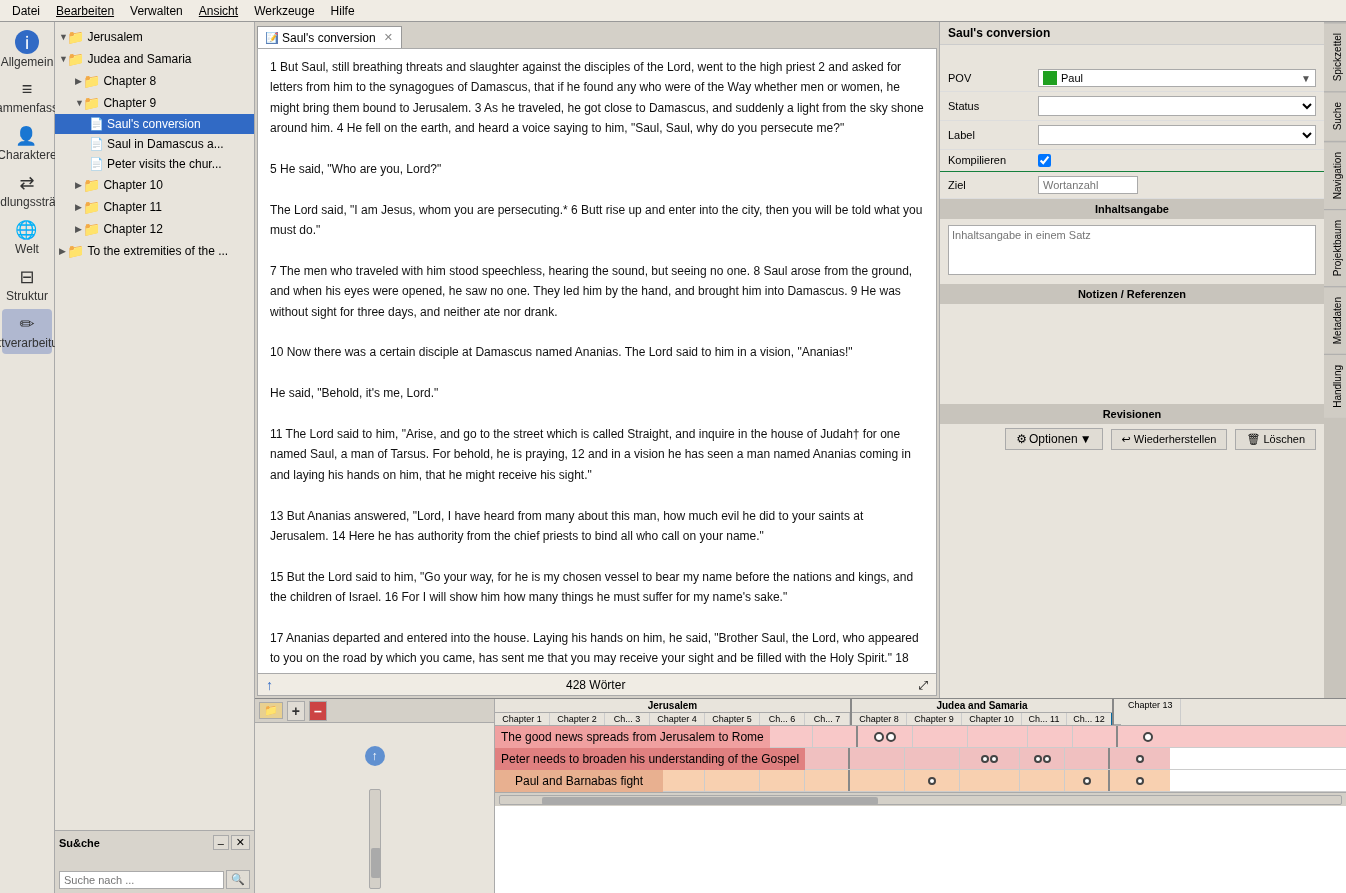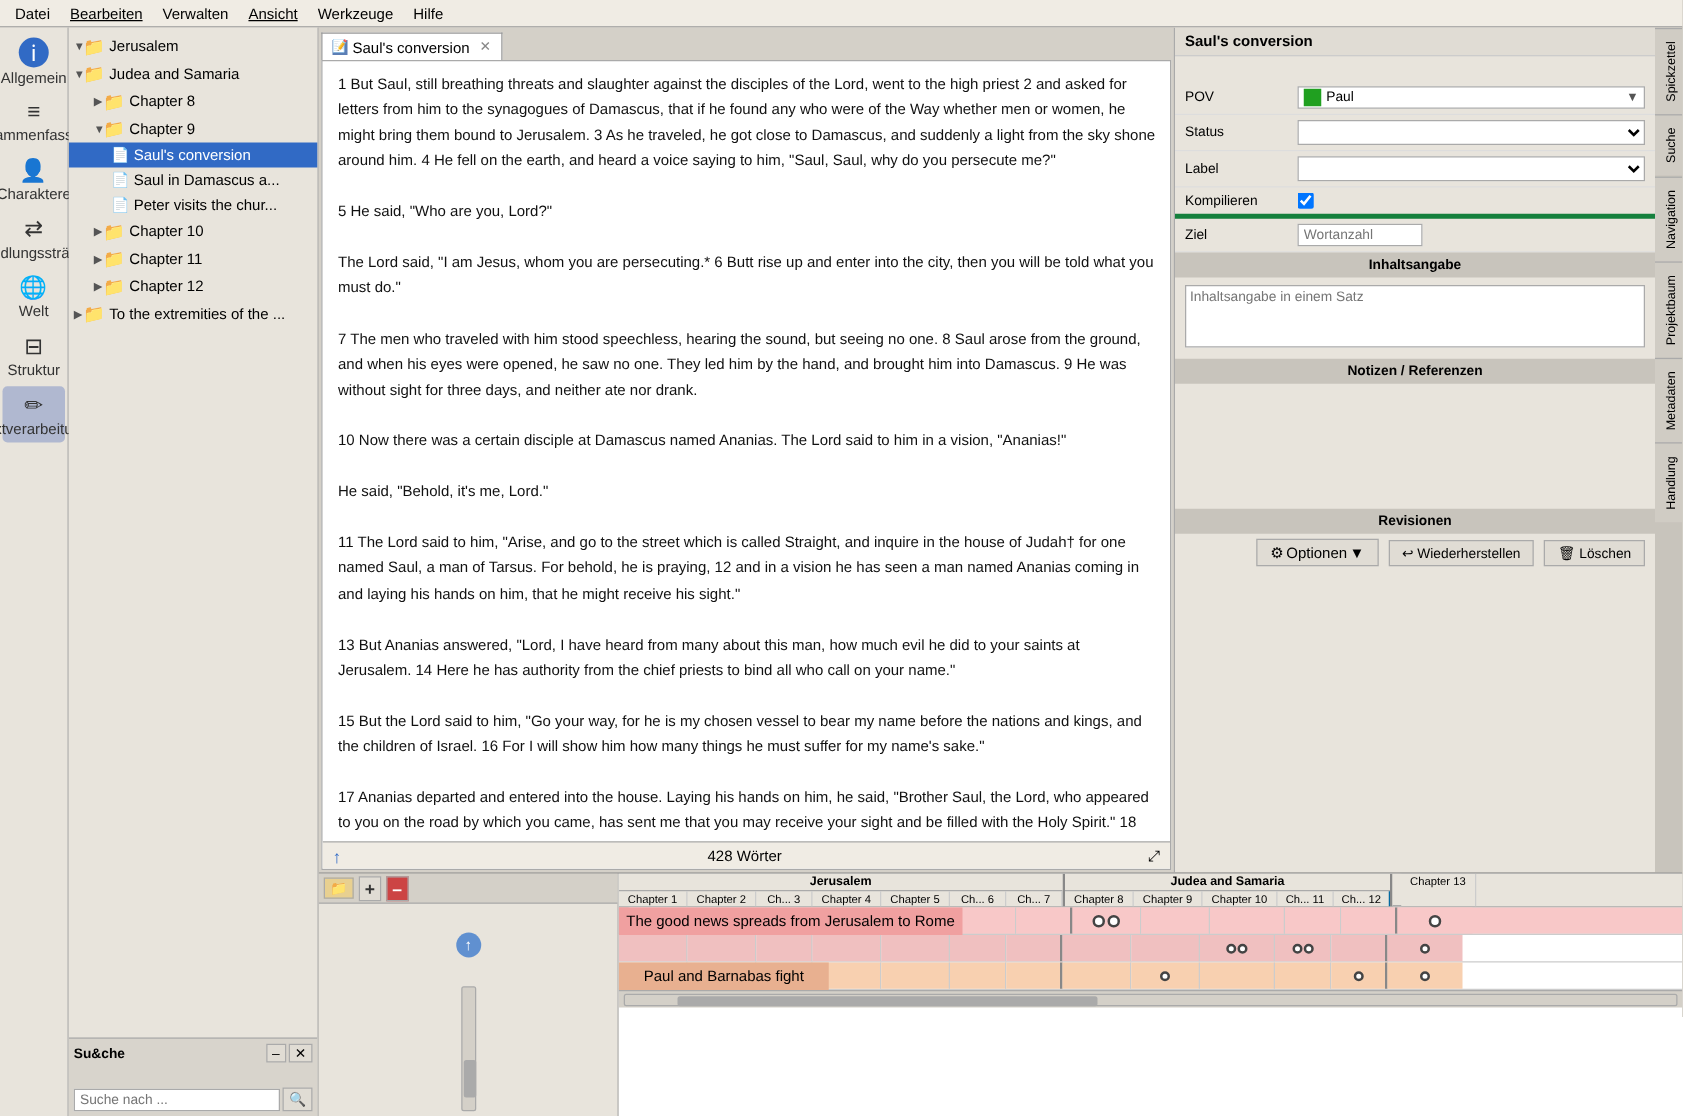--- a/index.html
+++ b/index.html
@@ -202,21 +202,21 @@
           <div style="display:flex; align-items:center; padding:4px 8px; border-bottom:1px solid #ddd;">
             <span style="width:90px; font-size:11px;">Status</span>
             <select style="flex:1; border:1px solid #aaa; padding:2px 4px; background:white; font-size:11px;"><option></option></select>
           </div>
 
           <div style="display:flex; align-items:center; padding:4px 8px; border-bottom:1px solid #ddd;">
             <span style="width:90px; font-size:11px;">Label</span>
             <select style="flex:1; border:1px solid #aaa; padding:2px 4px; background:white; font-size:11px;"><option></option></select>
           </div>
 
-          <div style="display:flex; align-items:center; padding:4px 8px; border-bottom:4px solid #15803d;">
+          <div style="display:flex; padding:4px 8px; border-bottom:1px solid #15803d;">
             <span style="width:90px; font-size:11px;">Kompilieren</span>
             <input type="checkbox" checked="" style="margin-right: 4px;">
           </div>
 
           <div style="display:flex; align-items:center; padding:4px 8px; border-bottom:1px solid #ddd;">
             <span style="width:90px; font-size:11px;">Ziel</span>
             <input type="text" style="border: 1px solid rgb(170, 170, 170); padding: 2px 4px; background: white; font-size: 11px; width: 100px;" placeholder="Wortanzahl">
           </div>
         </div>
 
@@ -354,20 +354,23 @@
           </div>
         </div>
 
         <div style="position:relative; display:flex; align-items:center; height:22px; border-bottom:1px solid #ccc; margin-top:-22px; pointer-events:none; flex-shrink:0;">
           <div style="position:absolute; left:0; top:0; background:#f0a0a0; height:22px; display:flex; align-items:center; padding:0 6px; font-size:10px; white-space:nowrap; z-index:2; max-width:375px;">
             <span>The good news spreads from Jerusalem to Rome</span>
           </div>
         </div>
 
         <div style="display:flex; align-items:center; height:22px; border-bottom:1px solid #ccc; flex-shrink:0; position:relative;">
+          <div style="position:absolute; left:0; top:0; background:#e08080; height:22px; display:flex; align-items:center; padding:0 6px; font-size:10px; white-space:nowrap; z-index:2; max-width:370px;">
+            <span>Peter needs to broaden his understanding of the Gospel</span>
+          </div>
           <div style="display:flex; height:100%; flex:1;">
             <div style="width:55px; height:100%; border-right:1px solid #ccc; background:#f0c0c0; flex-shrink:0;"></div>
             <div style="width:55px; height:100%; border-right:1px solid #ccc; background:#f0c0c0; flex-shrink:0;"></div>
             <div style="width:45px; height:100%; border-right:1px solid #ccc; background:#f0c0c0; flex-shrink:0;"></div>
             <div style="width:55px; height:100%; border-right:1px solid #ccc; background:#f0c0c0; flex-shrink:0;"></div>
             <div style="width:55px; height:100%; border-right:1px solid #ccc; background:#f0c0c0; flex-shrink:0;"></div>
             <div style="width:45px; height:100%; border-right:1px solid #ccc; background:#f0c0c0; flex-shrink:0;"></div>
             <div style="width:45px; height:100%; border-right:2px solid #888; background:#f0c0c0; flex-shrink:0;"></div>
             <div style="width:55px; height:100%; border-right:1px solid #ccc; background:#f0c0c0; flex-shrink:0;"></div>
             <div style="width:55px; height:100%; border-right:1px solid #ccc; background:#f0c0c0; flex-shrink:0;"></div>

